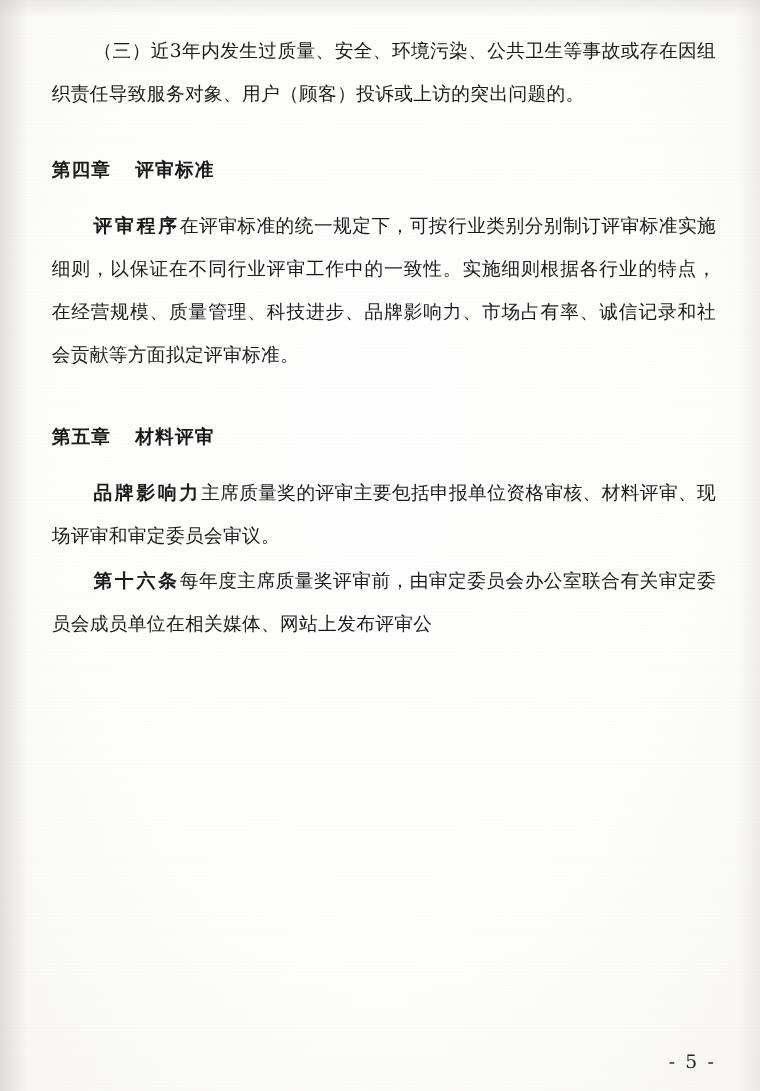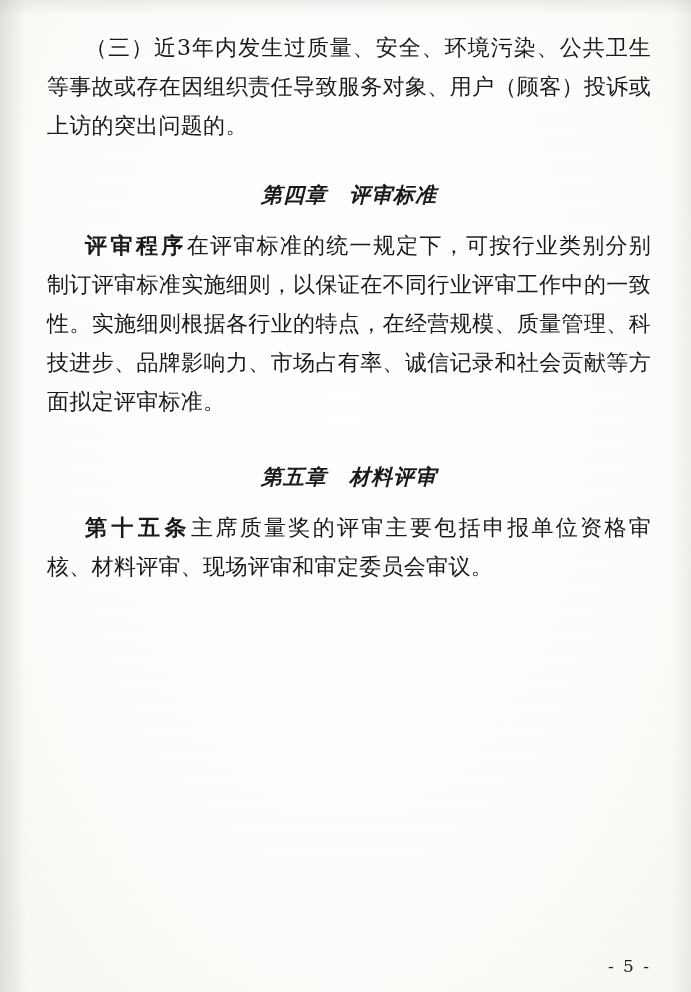--- a/index.html
+++ b/index.html
@@ -52,38 +52,37 @@
   .content {
     position: absolute;
     left: 47px;
     right: 40px;
     top: 28px;
     bottom: 30px;
   }
 
   p.body-para {
     margin: 0 0 2px 0;
-    font-size: 22px;
+    font-size: 17px;
     line-height: 39px;
     text-align: justify;
     text-justify: inter-ideograph;
     letter-spacing: 0.3px;
   }
   .para-indent {
     text-indent: 38px;
   }
 
   h2.chapter-head {
     margin: 18px 0 12px 0;
-    font-size: 21px;
+    font-size: 17px;
     line-height: 39px;
     font-weight: bold;
-    text-align: center;
+    text-align: left;
     letter-spacing: 1px;
-    font-style: italic;
   }
   h2.chapter-head .gap {
     display: inline-block;
     width: 22px;
   }
 
   .art-label {
     font-weight: bold;
     letter-spacing: 2.5px;
   }
@@ -118,21 +117,22 @@
 
     <h2 class="chapter-head"><span>第四章</span><span class="gap"></span><span>评审标准</span></h2>
 
 
     <p class="body-para para-indent"><span class="art-label">评审程序</span><span>在评审标准的统一规定下，可按行业类别分别制订评审标准实施细则，以保证在不同行业评审工作中的一致性。实施细则根据各行业的特点，在经营规模、质量管理、科技进步、品牌影响力、市场占有率、诚信记录和社会贡献等方面拟定评审标准。</span></p>
 
     <div class="spacer-md"></div>
 
     <h2 class="chapter-head"><span>第五章</span><span class="gap"></span><span>材料评审</span></h2>
 
-    <p class="body-para para-indent"><span class="art-label">第十五条</span><span>主席质量奖的评审主要包括申报单位资格审核、材料评审、现场评审和审定委员会审议。</span></p>
+    <p class="body-para para-indent"><span class="art-label">品牌影响力</span><span>主席质量奖的评审主要包括申报单位资格审核、材料评审、现场评审和审定委员会审议。</span></p>
 
+    <p class="body-para para-indent"><span class="art-label">第十六条</span><span>每年度主席质量奖评审前，由审定委员会办公室联合有关审定委员会成员单位在相关媒体、网站上发布评审公</span></p>
 
   </div>
 
   <div class="page-number">- 5 -</div>
 
   <div class="scan-noise"></div>
 </div>
 
 </body></html>

